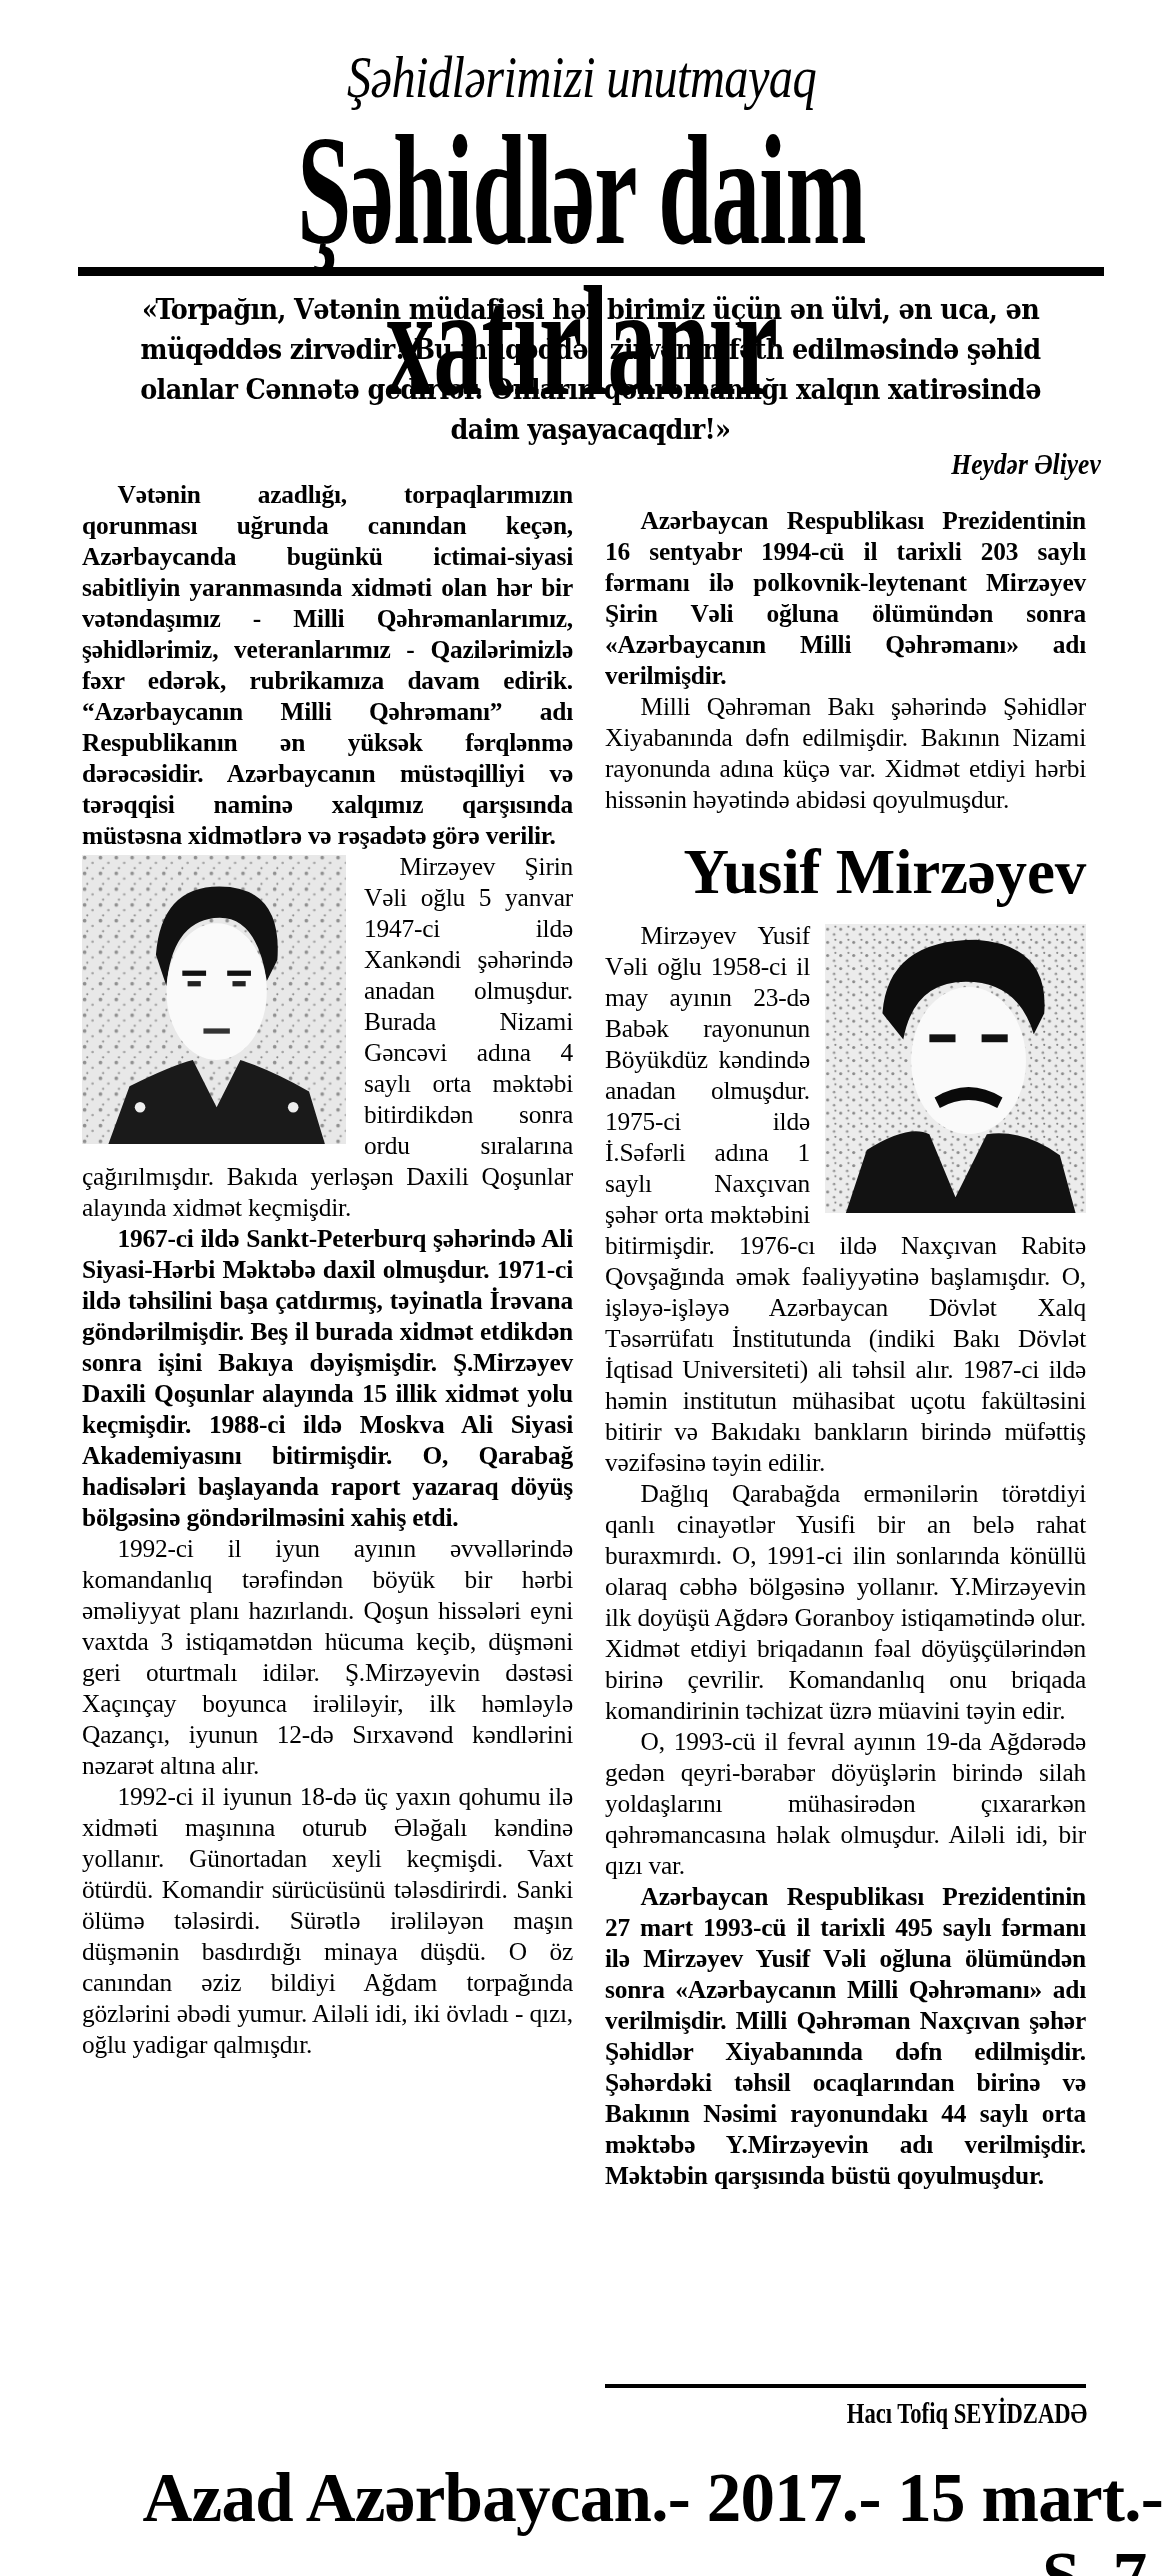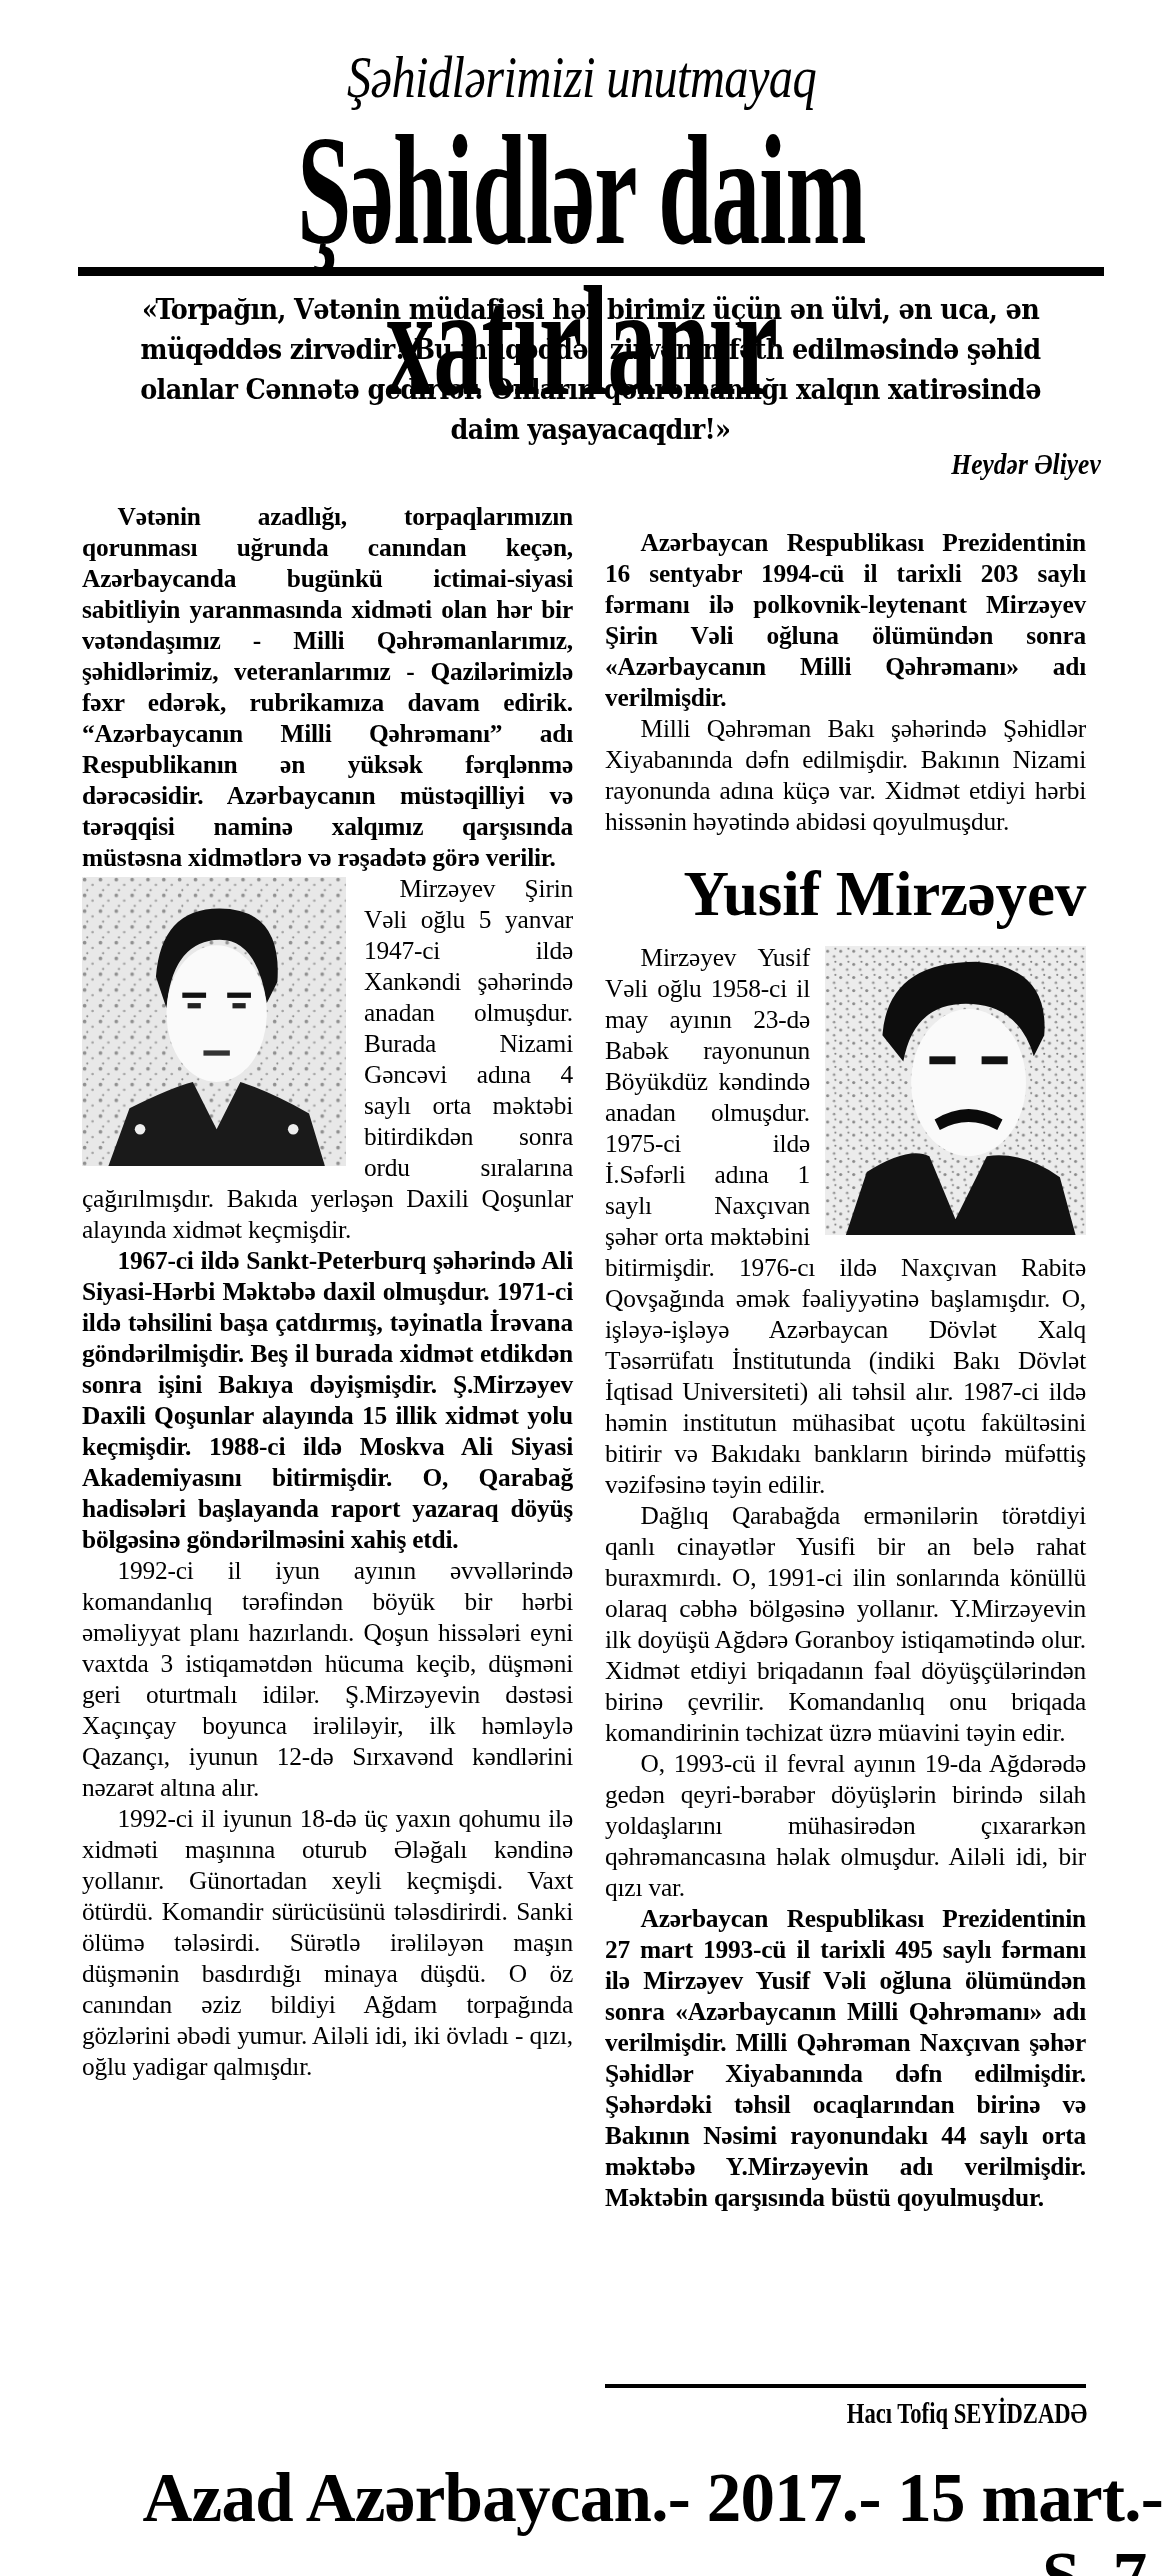--- a/index.html
+++ b/index.html
@@ -3,21 +3,21 @@
 <meta charset="utf-8">
 <style>
   html, body { margin: 0; padding: 0; background: #ffffff; }
   body { width: 1163px; height: 2576px; position: relative; overflow: hidden; color: #000; font-family: "Liberation Serif", "DejaVu Serif", serif; }
   .abs { position: absolute; }
   .subtitle { left: 0; width: 1163px; top: 43px; text-align: center; font-size: 59px; font-style: italic; line-height: 69px; transform: scaleX(0.82); transform-origin: center; letter-spacing: -0.7px; }
   .title { left: 0; width: 1163px; top: 115px; text-align: center; font-size: 157px; font-weight: bold; line-height: 151px; transform: scaleX(0.62); transform-origin: center; letter-spacing: -1.4px; }
   .top-rule { left: 78px; width: 1026px; top: 267px; height: 9px; background: #000; }
   .quote { left: 103px; width: 975px; top: 289px; text-align: center; font-family: "DejaVu Serif", serif; font-size: 27.5px; line-height: 40px; font-weight: bold; letter-spacing: -0.7px; transform: scaleX(0.93); transform-origin: center top; }
   .quote-author { right: 62px; top: 447px; font-size: 30px; font-weight: bold; font-style: italic; transform: scaleX(0.85); transform-origin: right; }
-  .col { font-size: 25.4px; line-height: 31px; text-align: justify; letter-spacing: -0.2px; margin-top: 22px; }
+  .col { font-size: 25.4px; line-height: 31px; text-align: justify; letter-spacing: -0.2px; }
   .col p { margin: 0; text-indent: 1.4em; }
   .col .b { font-weight: bold; }
   .left-col { left: 82px; width: 491px; }
   .right-col { left: 605px; width: 481px; }
   .heading { text-align: right; font-size: 63px; line-height: 76px; }
   .heading.bold { font-weight: bold; }
   .photo { background: #fff; border: 0; overflow: hidden; }
   .photo svg { display: block; width: 100%; height: 100%; }
   .float-left { float: left; margin: 4.1px 18px 2.7px 0; }
   .float-right { float: right; margin: 4.1px 0 2.7px 15px; }

